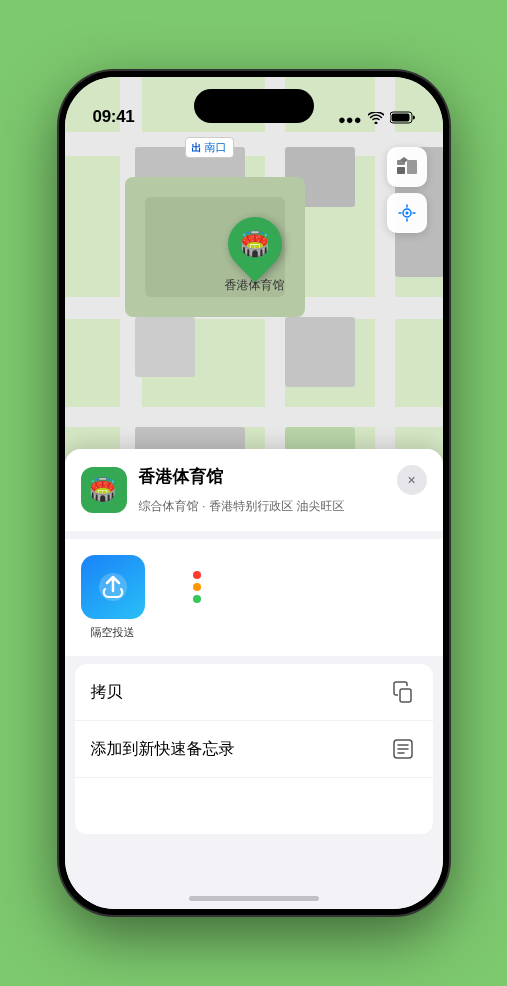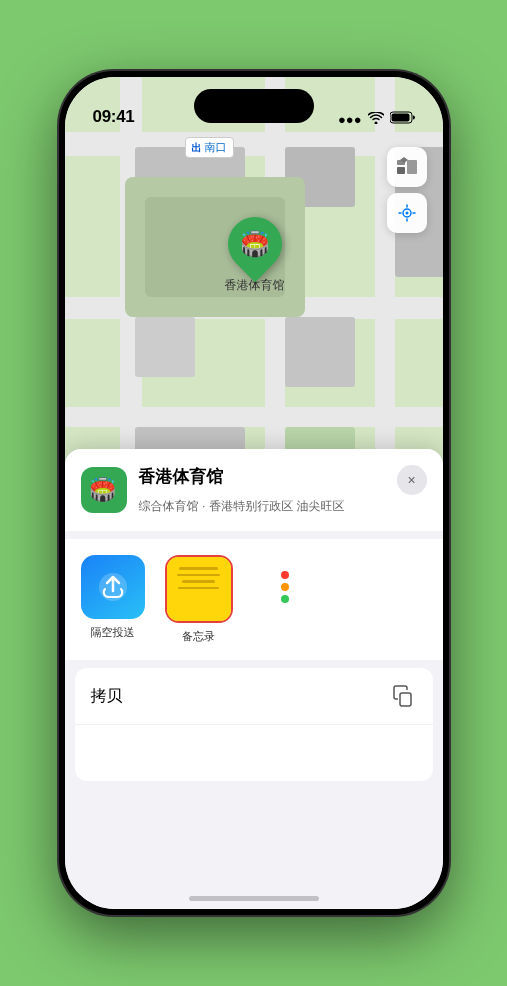--- a/index.html
+++ b/index.html
@@ -467,31 +467,20 @@
               <circle cx="18" cy="18" r="14" fill="rgba(255,255,255,0.2)"></circle>
               <path d="M18 8 L18 22 M12 14 L18 8 L24 14" stroke="white" stroke-width="2.5" fill="none" stroke-linecap="round" stroke-linejoin="round"></path>
               <path d="M10 20 C8 22 8 28 14 28 L22 28 C28 28 28 22 26 20" stroke="white" stroke-width="2" fill="none" stroke-linecap="round"></path>
             </svg>
           </div>
           <span class="share-app-label">隔空投送</span>
         </div>
 
 
 
-        <div class="share-item">
-          <div class="notes-highlighted">
-            <div class="share-app-icon" style="width:64px;height:64px;background:#ffd60a;border-radius:11px;flex-direction:column;padding:10px 8px 6px;justify-content:flex-start;gap:4px;display:flex;">
-              <div style="height:2.5px;background:rgba(120,80,0,0.35);border-radius:2px;width:80%;"></div>
-              <div style="height:2.5px;background:rgba(120,80,0,0.35);border-radius:2px;width:90%;"></div>
-              <div style="height:2.5px;background:rgba(120,80,0,0.35);border-radius:2px;width:70%;"></div>
-              <div style="height:2.5px;background:rgba(120,80,0,0.35);border-radius:2px;width:85%;"></div>
-            </div>
-          </div>
-          <span class="share-app-label">备忘录</span>
-        </div>
 
         <div class="share-item">
           <div style="width:64px;height:64px;display:flex;flex-direction:column;gap:4px;align-items:center;justify-content:center;">
             <div style="width:8px;height:8px;background:#ff3b30;border-radius:50%;"></div>
             <div style="width:8px;height:8px;background:#ff9500;border-radius:50%;"></div>
             <div style="width:8px;height:8px;background:#34c759;border-radius:50%;"></div>
           </div>
         </div>
 
       </div>
@@ -503,20 +492,29 @@
           <div class="action-icon">
             <svg width="22" height="22" viewBox="0 0 22 22" fill="none">
               <rect x="8" y="8" width="11" height="13" rx="2" stroke="#555" stroke-width="1.5"></rect>
               <path d="M6 14H4a2 2 0 01-2-2V3a2 2 0 012-2h9a2 2 0 012 2v2" stroke="#555" stroke-width="1.5" fill="none"></path>
             </svg>
           </div>
         </div>
 
 
 
+        <div class="action-item">
+          <span class="action-text">添加到新快速备忘录</span>
+          <div class="action-icon">
+            <svg width="22" height="22" viewBox="0 0 22 22" fill="none">
+              <rect x="2" y="2" width="18" height="18" rx="3" stroke="#555" stroke-width="1.5"></rect>
+              <path d="M6 7h10M6 11h10M6 15h6" stroke="#555" stroke-width="1.5" stroke-linecap="round"></path>
+            </svg>
+          </div>
+        </div>
 
         <div class="action-item">
 
           <div class="action-icon">
             
           </div>
         </div>
 
       </div>
 

